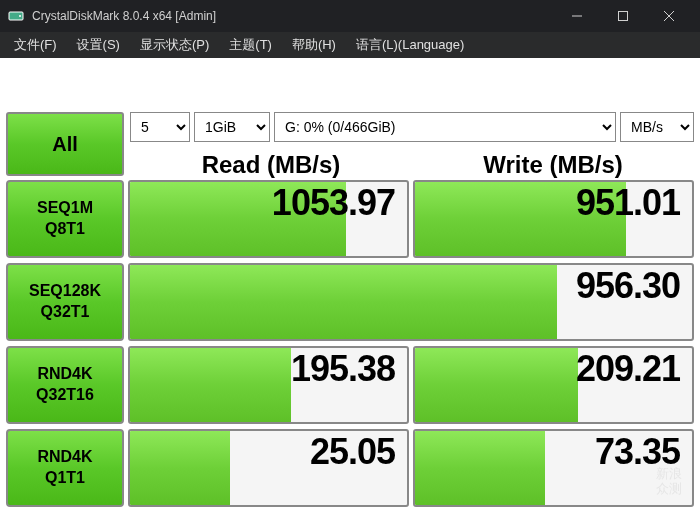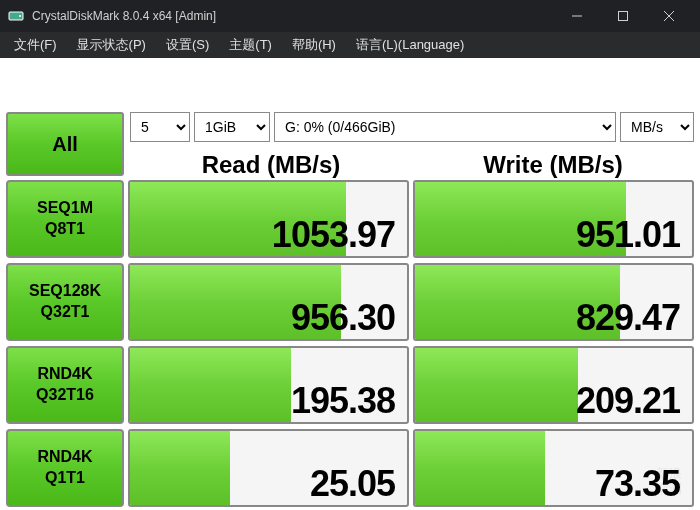--- a/index.html
+++ b/index.html
@@ -19,21 +19,21 @@
 select, .sel { height: 30px; border: 1px solid #888; background: #fff; font-size: 14px; padding: 0 6px; cursor: pointer; font-family: inherit; }
 .sel-count { width: 60px; }
 .sel-size { width: 76px; }
 .sel-drive { flex: 1; }
 .sel-unit { width: 74px; }
 .header-row { display: flex; height: 30px; margin-top: 0; }
 .header-spacer { width: 124px; }
 .header-cell { flex: 1; text-align: center; font-weight: bold; font-size: 24px; display: flex; align-items: center; justify-content: center; }
 .data-row { display: flex; gap: 4px; margin-bottom: 5px; height: 78px; }
 .test-btn { width: 118px; background: linear-gradient(to bottom, #7de048 0%, #5ac828 50%, #4ab818 100%); border: 2px solid #888; border-radius: 4px; display: flex; flex-direction: column; align-items: center; justify-content: center; font-weight: bold; font-size: 16px; cursor: pointer; line-height: 1.3; }
-.val-cell { flex: 1; border: 2px solid #888; border-radius: 3px; display: flex; align-items: flex-end; justify-content: flex-end; padding: 0 12px; font-weight: bold; font-size: 36px; position: relative; overflow: hidden; background: #f5f5f5; }
+.val-cell { flex: 1; border: 2px solid #888; border-radius: 3px; display: flex; align-items: flex-start; justify-content: flex-end; padding: 0 12px; font-weight: bold; font-size: 36px; position: relative; overflow: hidden; background: #f5f5f5; }
 .bar-fill { position: absolute; left: 0; top: 0; bottom: 0; background: linear-gradient(to bottom, #8ee858 0%, #6ed038 50%, #5ec028 100%); z-index: 0; }
 .val-text { position: relative; z-index: 1; font-family: Arial, sans-serif; letter-spacing: -1px; }
 .watermark { position: absolute; right: 18px; bottom: 14px; color: rgba(200,200,200,0.35); font-size: 13px; text-align: center; line-height: 1.1; pointer-events: none; }
 </style>
 </head>
 <body>
 
 <div class="window">
   <div class="titlebar">
     <span class="app-icon">
@@ -58,22 +58,22 @@
           <svg width="10" height="10">
             <line x1="0" y1="0" x2="10" y2="10" stroke="#d0d0d0" stroke-width="1"></line>
             <line x1="10" y1="0" x2="0" y2="10" stroke="#d0d0d0" stroke-width="1"></line>
           </svg>
         </div>
     </div>
   </div>
 
   <div class="menubar">
     <div class="menu-item">文件(F)</div>
+    <div class="menu-item">设置(S)</div>
     <div class="menu-item">显示状态(P)</div>
-    <div class="menu-item">设置(S)</div>
     <div class="menu-item">主题(T)</div>
     <div class="menu-item">帮助(H)</div>
     <div class="menu-item">语言(L)(Language)</div>
   </div>
 
   <div class="content">
     <div style="position:relative;margin-top:48px;">
       <button class="all-btn">All</button>
       <div class="controls-row">
         <div class="ctrl-wrap">
@@ -107,24 +107,20 @@
         </div>
         <div class="data-row">
           <button class="test-btn">
             <span>SEQ128K</span>
             <span>Q32T1</span>
           </button>
           <div class="val-cell">
             <div class="bar-fill" style="width:76%"></div>
             <span class="val-text">956.30</span>
           </div>
-          <div class="val-cell">
-            <div class="bar-fill" style="width:74%"></div>
-            <span class="val-text">829.47</span>
-          </div>
         </div>
         <div class="data-row">
           <button class="test-btn">
             <span>RND4K</span>
             <span>Q32T16</span>
           </button>
           <div class="val-cell">
             <div class="bar-fill" style="width:58%"></div>
             <span class="val-text">195.38</span>
           </div>

